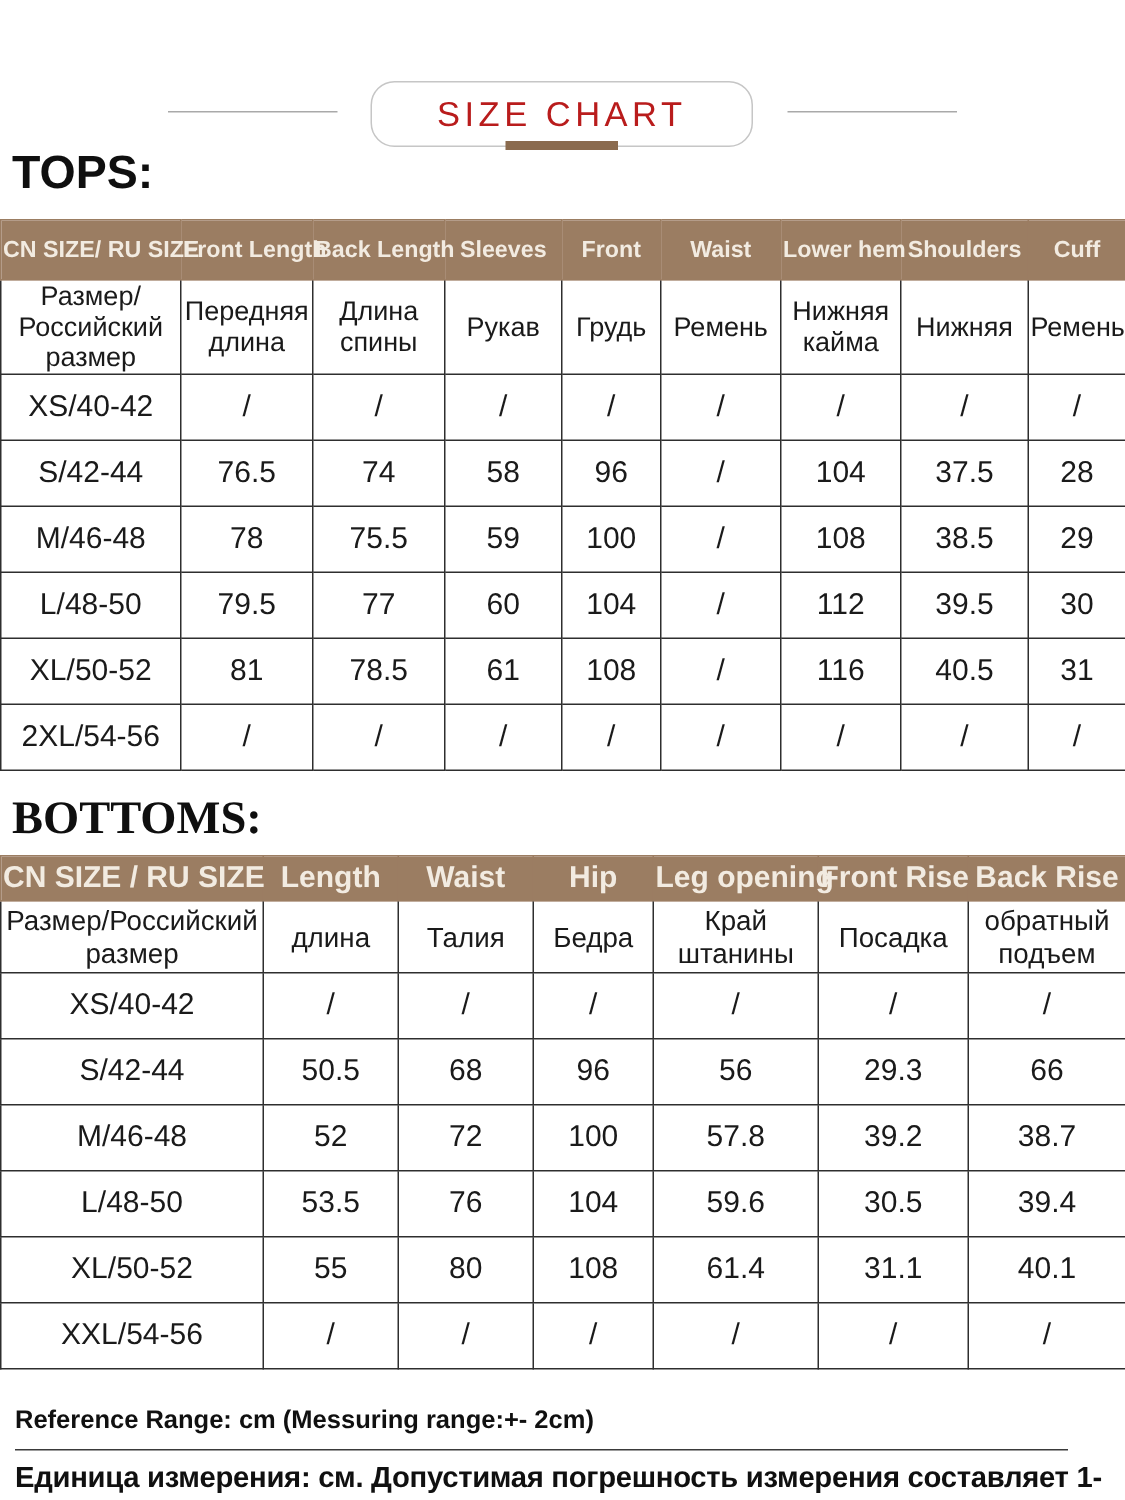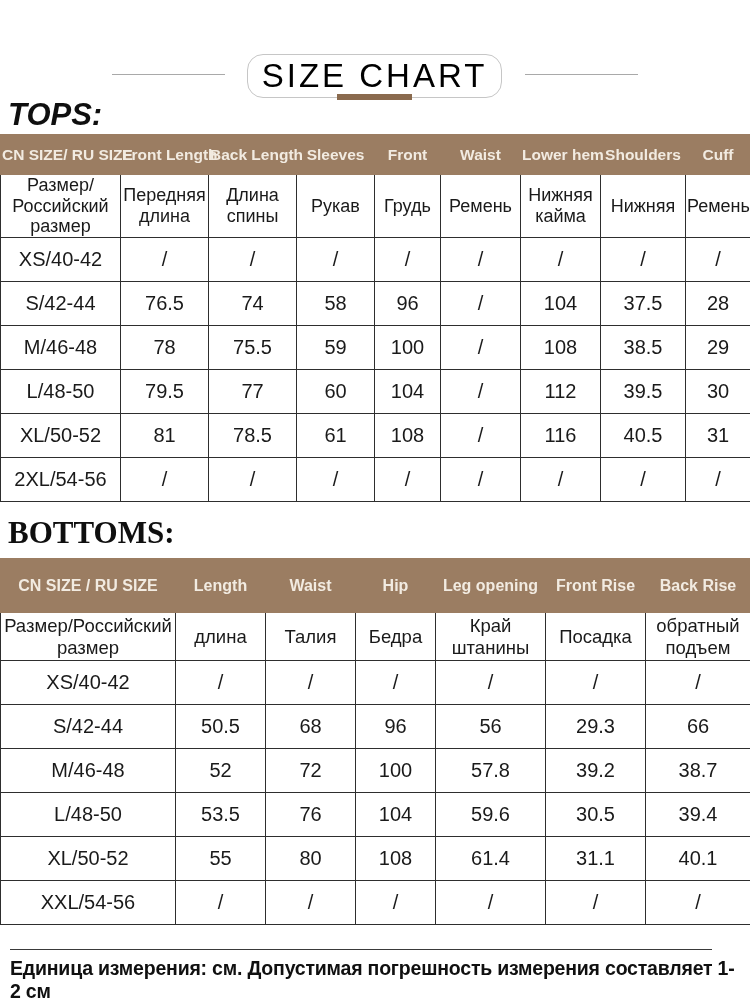--- a/index.html
+++ b/index.html
@@ -11,37 +11,37 @@
   
   .hero { position:relative; height:98px; }
   .hero-line { position:absolute; top:74px; width:113px; border-top:1px solid #a9a9a9; }
   .hero-line.left  { left:112px; }
   .hero-line.right { left:525px; }
   .title-box {
     position:absolute; left:247px; top:54px; width:255px; height:44px;
     border:1px solid #c6c6c6; border-radius:16px; background:#fff;
     display:flex; align-items:center; justify-content:center;
   }
-  .title-text { font-size:33px; letter-spacing:3px; color:#000000; }
+  .title-text { font-size:23px; letter-spacing:3px; color:#b91c1c; }
   .title-underline { position:absolute; left:337px; top:94px; width:75px; height:6px; background:#8a6a4e; }
 
   
   .section-heading { font-size:31px; line-height:1.1; font-weight:700; color:#0f0f0f; margin-left:8px; }
-  #tops-heading    { margin-top:0;   margin-bottom:2px;font-style:italic; }
+  #tops-heading    { margin-top:0;   margin-bottom:14px; }
   #bottoms-heading { margin-top:14px; margin-bottom:8px;font-family:Liberation Serif, serif; }
 
   
   table { border-collapse:collapse; width:750px; table-layout:fixed; }
   th, td { text-align:center; vertical-align:middle; border:1px solid #2e2e2e; background:#fff; padding:0 1px; }
   tr.en-header th {
     background:#9b7d62; border:1px solid #9b7d62; color:#f2ebe1;
     font-weight:700; white-space:nowrap; overflow:visible;
   }
   #tops-table    tr.en-header th { font-size:15.5px; height:40px; }
-  #bottoms-table tr.en-header th { font-size:16px; height:54px; }
+  #bottoms-table tr.en-header th { font-size:20px; height:30px; }
   tr.ru-header td { font-weight:400; line-height:1.15; }
   #tops-table    tr.ru-header td { font-size:18px;   height:49px; }
   #bottoms-table tr.ru-header td { font-size:18.5px; height:48px; }
   #tops-table    tbody td, #bottoms-table tbody td { font-size:20px; height:44px; }
   td.size-col { font-size:21px; }
   .pre { white-space:pre-line; }
 
   
   .footer { margin-top:24px; padding:0 10px; }
   .footer-en { font-size:17px; font-weight:700; color:#101010; }
@@ -255,15 +255,16 @@
         <td>/</td>
         <td>/</td>
         <td>/</td>
         <td>/</td>
         <td>/</td>
       </tr>
     </tbody>
 </table>
 
 <div class="footer">
+  <div class="footer-en">Reference Range: cm (Messuring range:+- 2cm)</div>
   <div class="footer-divider"></div>
   <div class="footer-ru">Единица измерения: см. Допустимая погрешность измерения составляет 1-2 см</div>
 </div>
 
 </body></html>

